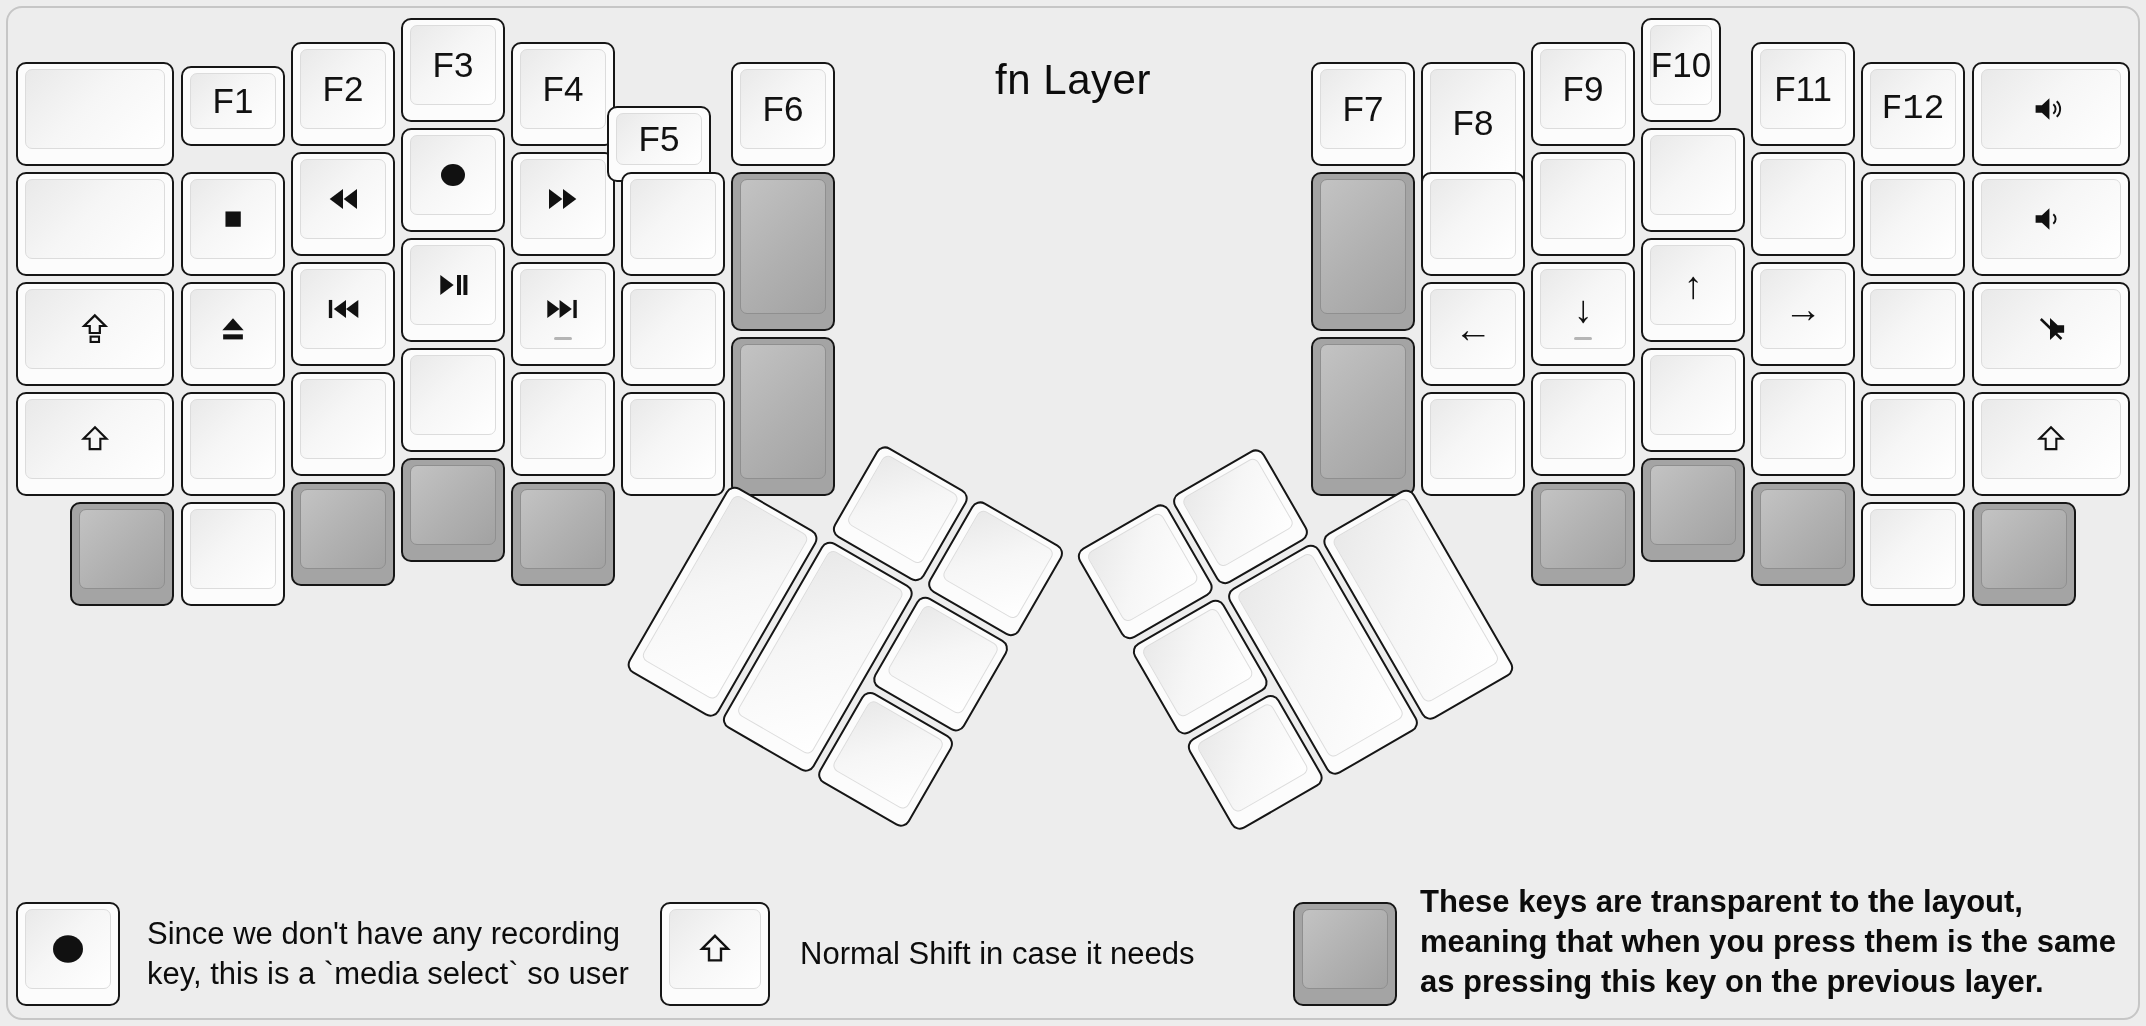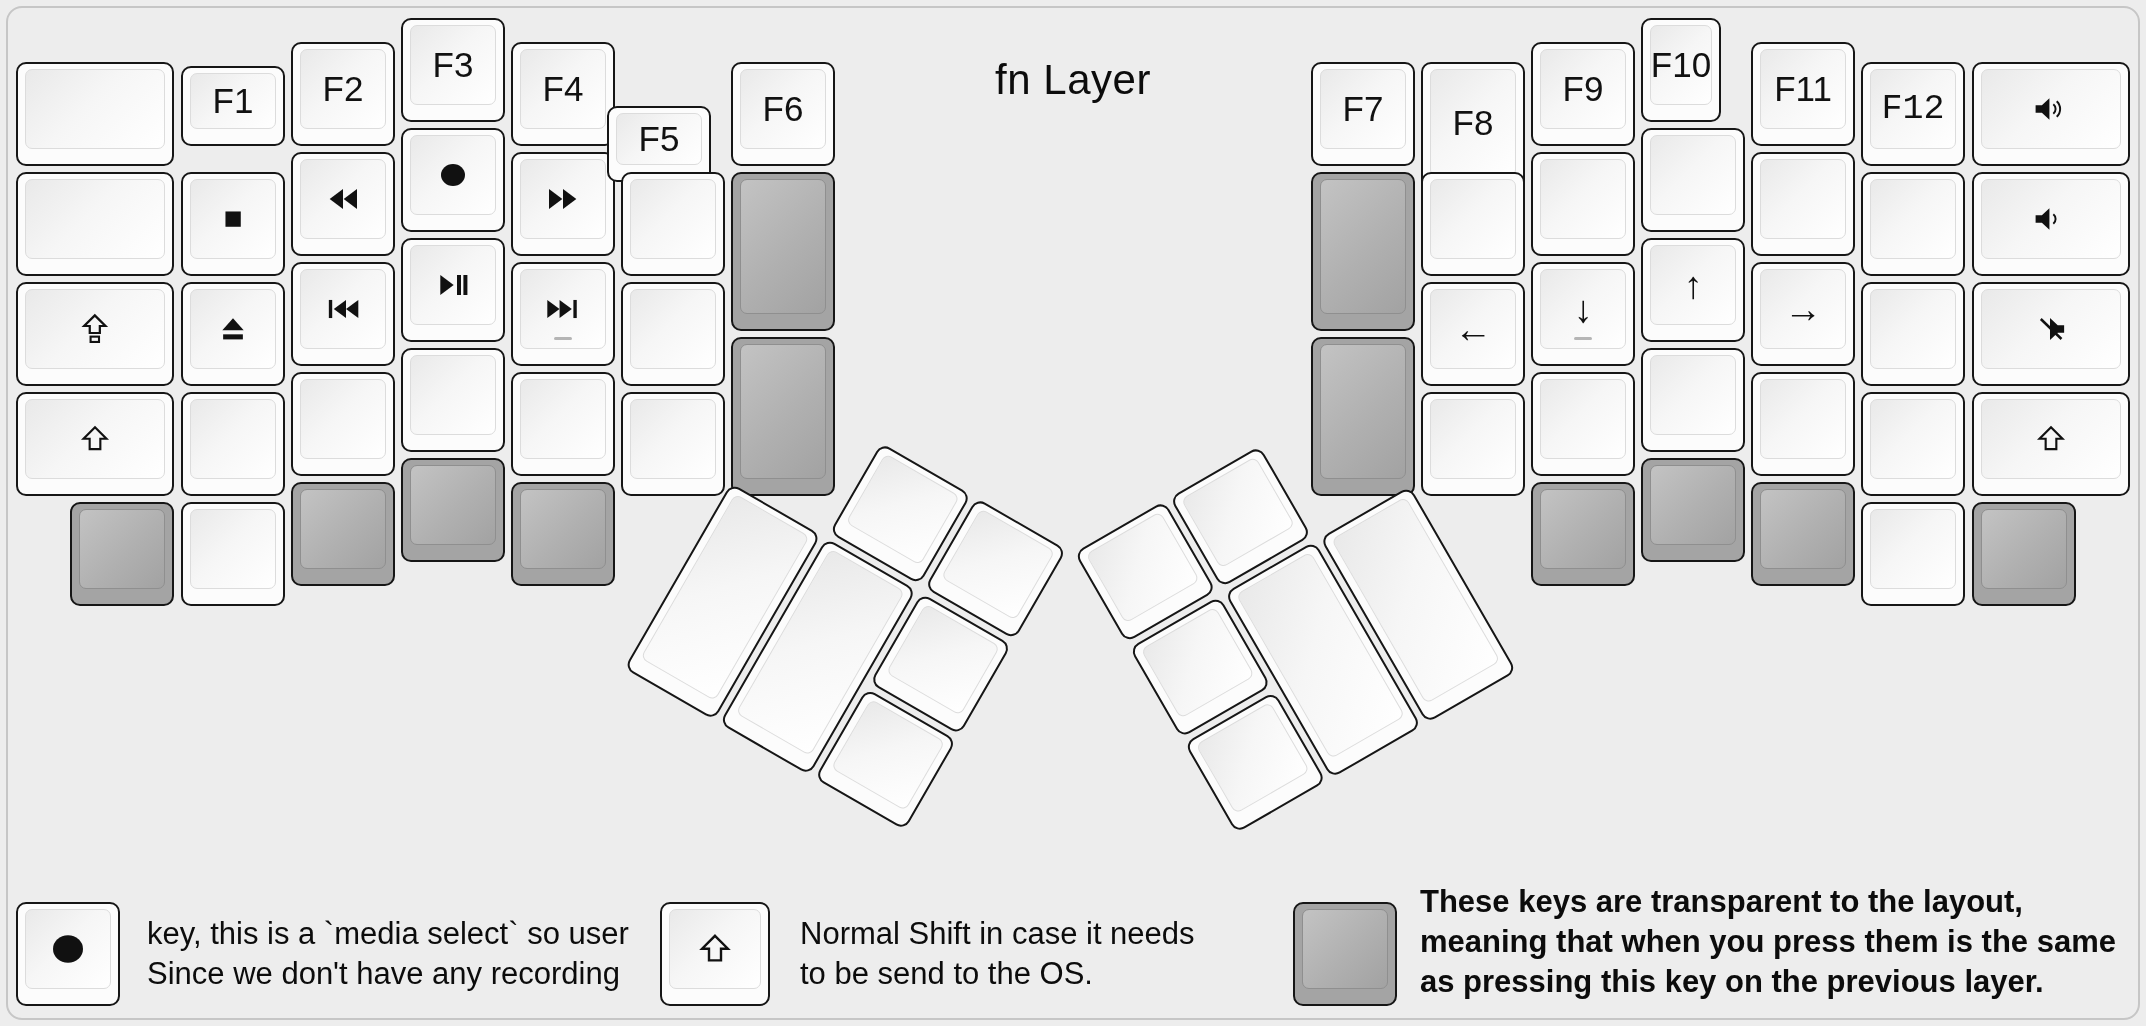--- a/index.html
+++ b/index.html
@@ -388,26 +388,25 @@
         <div class="cap"></div>
       </div>
       <div class="key" style="left: -330px; top: 110px; width: 104px; height: 104px;">
         <div class="cap"></div>
       </div>
     </div>
   </div>
 
 <div id="legend">
   <div class="legend-text" style="left:147px;top:954px;">
+    <div>Since we don't have any recording</div>
     <div>key, this is a `media select` so user</div>
-    <div>Since we don't have any recording</div>
   </div>
   <div class="legend-text" style="left:800px;top:954px;">
     <div>Normal Shift in case it needs</div>
-    <div>to be send to the OS.</div>
   </div>
   <div class="legend-text" style="left:1420px;top:942px;font-weight:bold;">
     <div>These keys are transparent to the layout,</div>
     <div>meaning that when you press them is the same</div>
     <div>as pressing this key on the previous layer.</div>
   </div>
 <div class="key" style="left: 16px; top: 902px; width: 104px; height: 104px;">
       <div class="cap">
         <svg class="icon" width="40" height="40" viewBox="0 0 24 24" fill="#111">
           <ellipse cx="12" cy="12" rx="9" ry="8.2"></ellipse>

